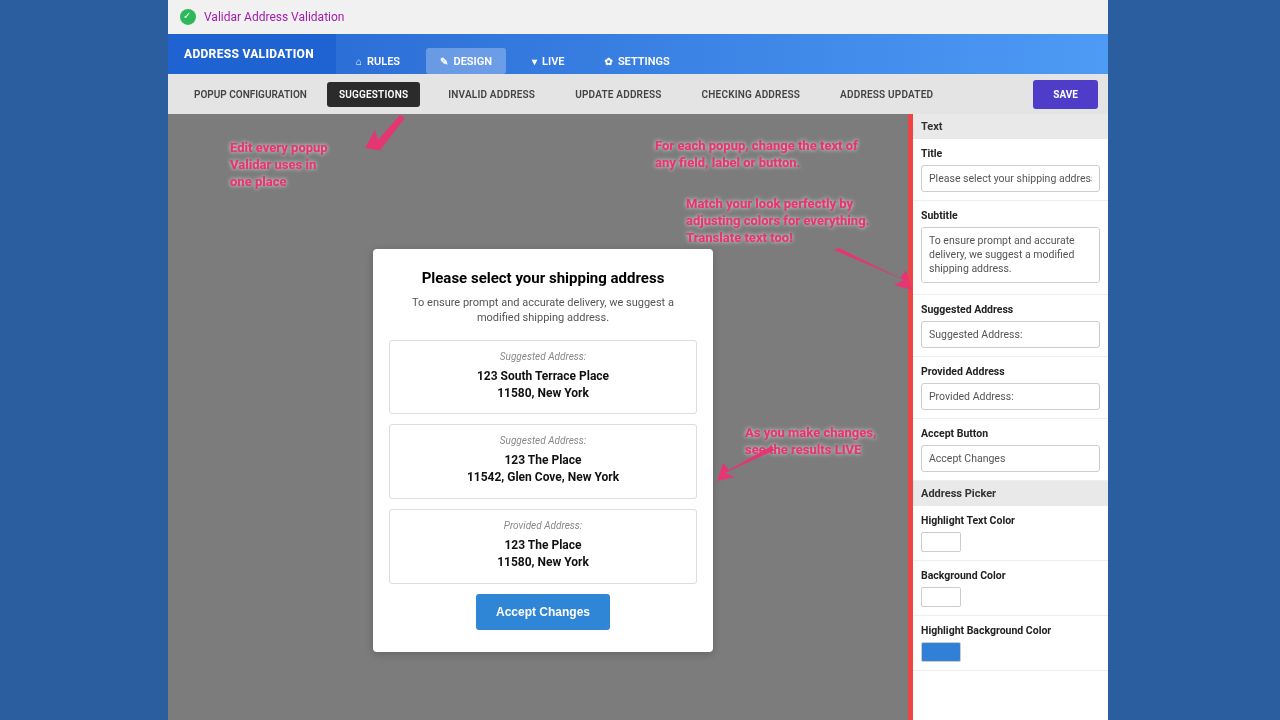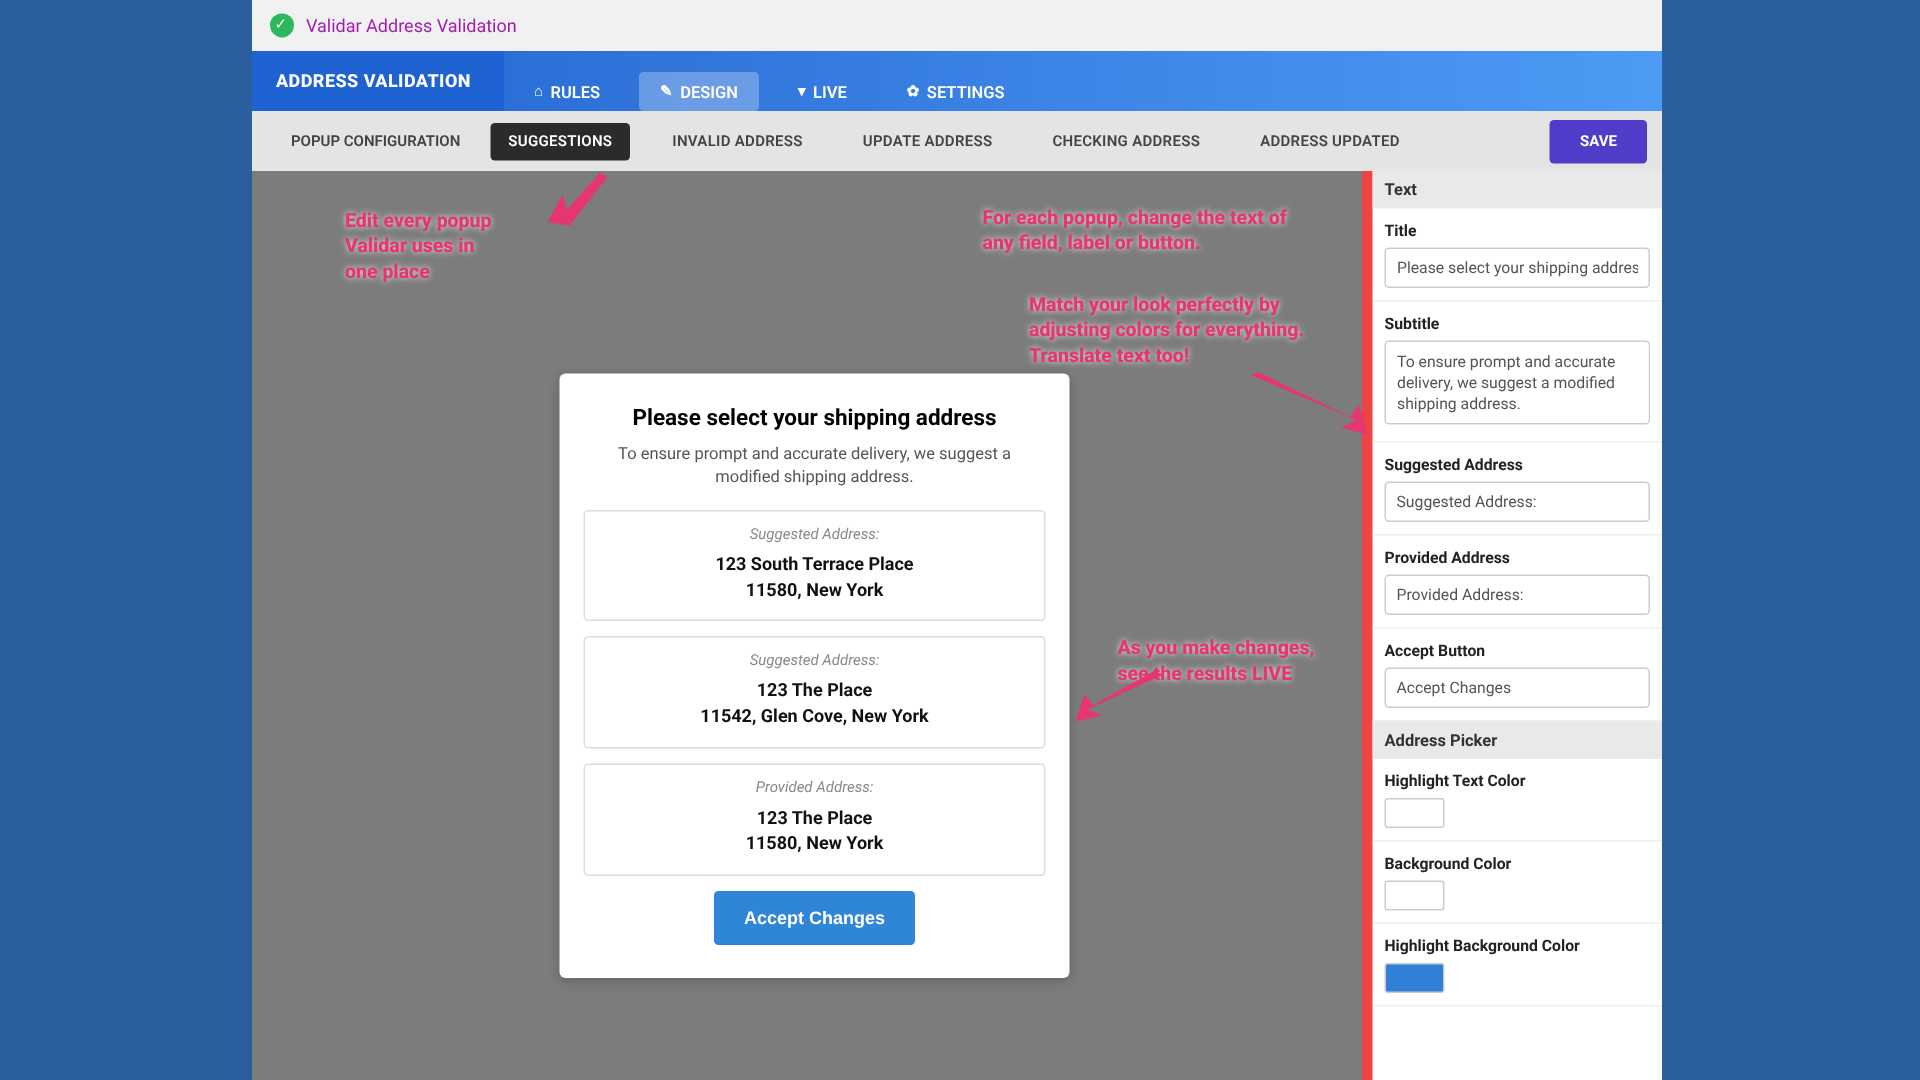--- a/index.html
+++ b/index.html
@@ -167,21 +167,21 @@
     font-size: 12px;
     font-weight: 600;
     padding: 11px 20px;
     border-radius: 3px;
     border: none;
     cursor: pointer;
   }
   .sidepanel {
     width: 200px;
     background: #fff;
-    border-left: 7px solid #ef4444;
+    border-left: 5px solid #ef4444;
     overflow-y: auto;
     font-size: 11px;
     color: #333;
   }
   .section-header {
     background: #e9e9e9;
     padding: 6px 8px;
     font-size: 11px;
     font-weight: 700;
     color: #333;

